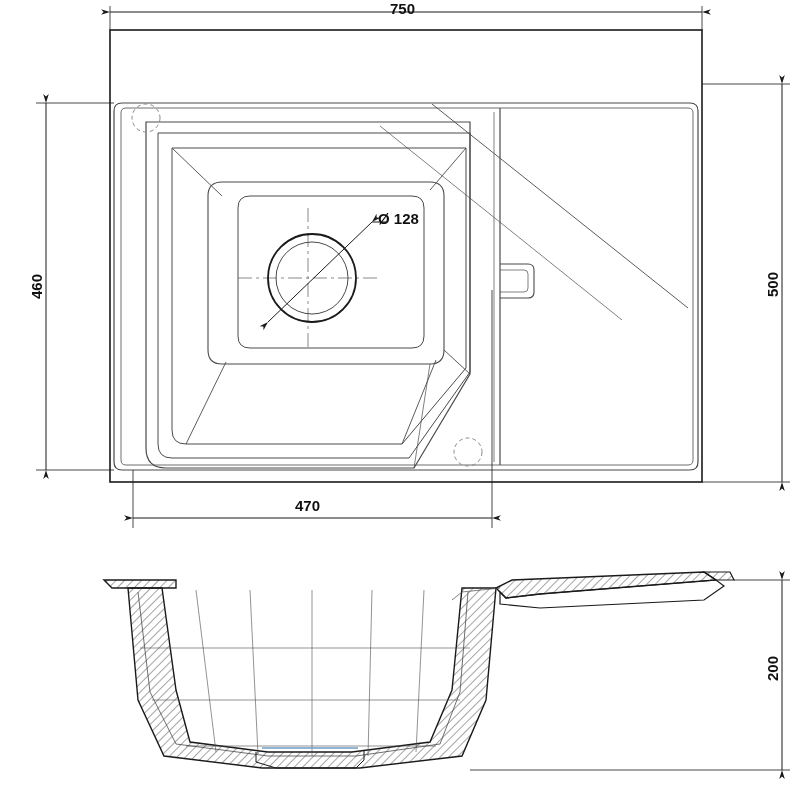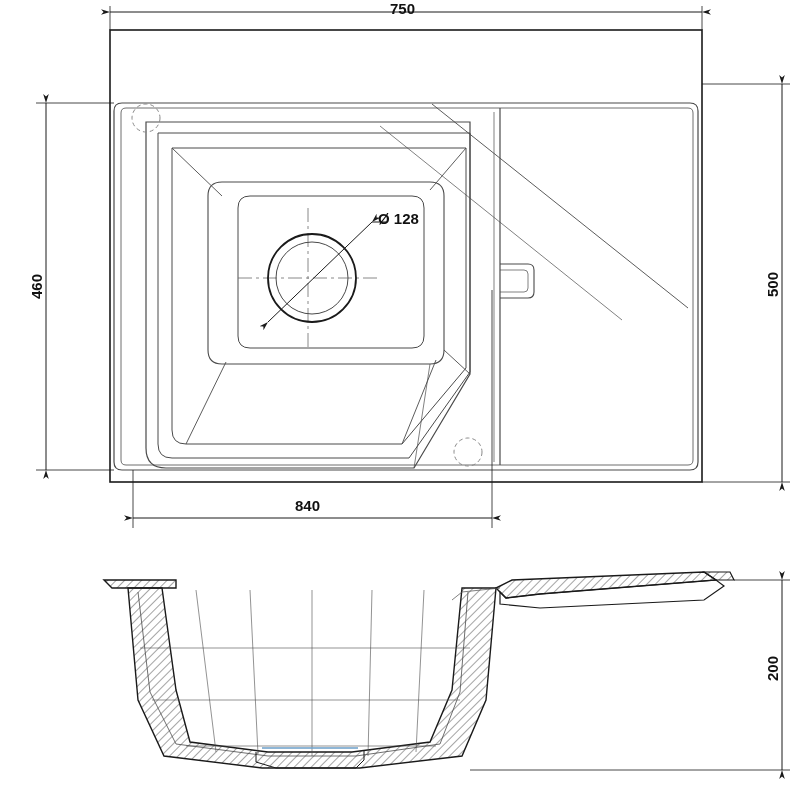--- a/index.html
+++ b/index.html
@@ -147,19 +147,19 @@
       <line x1="782" y1="580" x2="782" y2="770" stroke="#1a1a1a" stroke-width="1" marker-start="url(#arrowStart)" marker-end="url(#arrowEnd)"></line>
     </g>
   </svg>
 
   <div class="dim-label" style="left:390px; top:0px;">750</div>
 
   <div class="dim-label rot" style="left:16px; top:278px; width:40px; text-align:center;">460</div>
 
   <div class="dim-label rot" style="left:752px; top:276px; width:40px; text-align:center;">500</div>
 
-  <div class="dim-label" style="left:295px; top:497px;">840</div>
+  <div class="dim-label" style="left:295px; top:497px;">470</div>
 
   <div class="dim-label" style="left:378px; top:210px;">Ø 128</div>
 
   <div class="dim-label rot" style="left:752px; top:660px; width:40px; text-align:center;">200</div>
 
 </div>
 
 </body></html>

